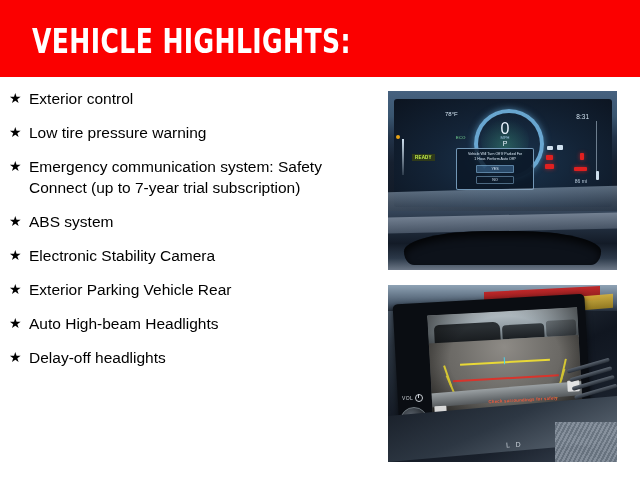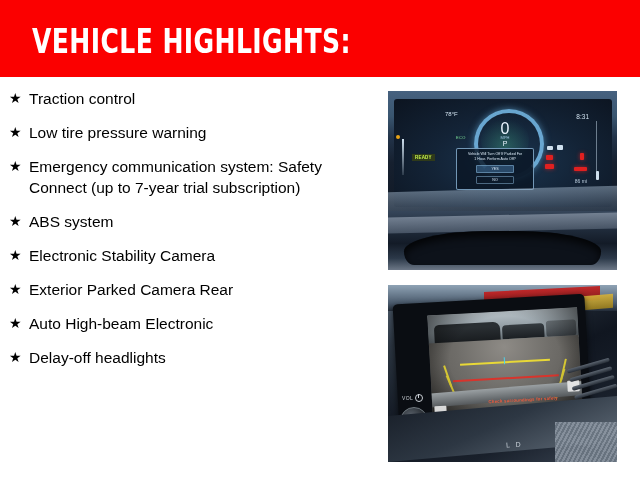--- a/index.html
+++ b/index.html
@@ -417,45 +417,45 @@
 </head>
 <body>
 
 <div id="header-banner">
   <div id="page-title">VEHICLE HIGHLIGHTS:</div>
 </div>
 
 <ul id="highlights-list">
   <li class="highlight-item">
     <span class="bullet-star">★</span>
-    <span class="highlight-text">Traction control</span>
+    <span class="highlight-text">Exterior control</span>
   </li>
   <li class="highlight-item">
     <span class="bullet-star">★</span>
     <span class="highlight-text">Low tire pressure warning</span>
   </li>
   <li class="highlight-item">
     <span class="bullet-star">★</span>
     <span class="highlight-text">Emergency communication system: Safety Connect (up to 7-year trial subscription)</span>
   </li>
   <li class="highlight-item">
     <span class="bullet-star">★</span>
     <span class="highlight-text">ABS system</span>
   </li>
   <li class="highlight-item">
     <span class="bullet-star">★</span>
     <span class="highlight-text">Electronic Stability Camera</span>
   </li>
   <li class="highlight-item">
     <span class="bullet-star">★</span>
-    <span class="highlight-text">Exterior Parked Camera Rear</span>
-  </li>
-  <li class="highlight-item">
-    <span class="bullet-star">★</span>
-    <span class="highlight-text">Auto High-beam Electronic</span>
+    <span class="highlight-text">Exterior Parking Vehicle Rear</span>
+  </li>
+  <li class="highlight-item">
+    <span class="bullet-star">★</span>
+    <span class="highlight-text">Auto High-beam Headlights</span>
   </li>
   <li class="highlight-item">
     <span class="bullet-star">★</span>
     <span class="highlight-text">Delay-off headlights</span>
   </li>
 </ul>
 
 <div class="photo" id="photo-instrument-cluster">
   <div class="photo-canvas">
     <div class="cluster-bg"></div>

